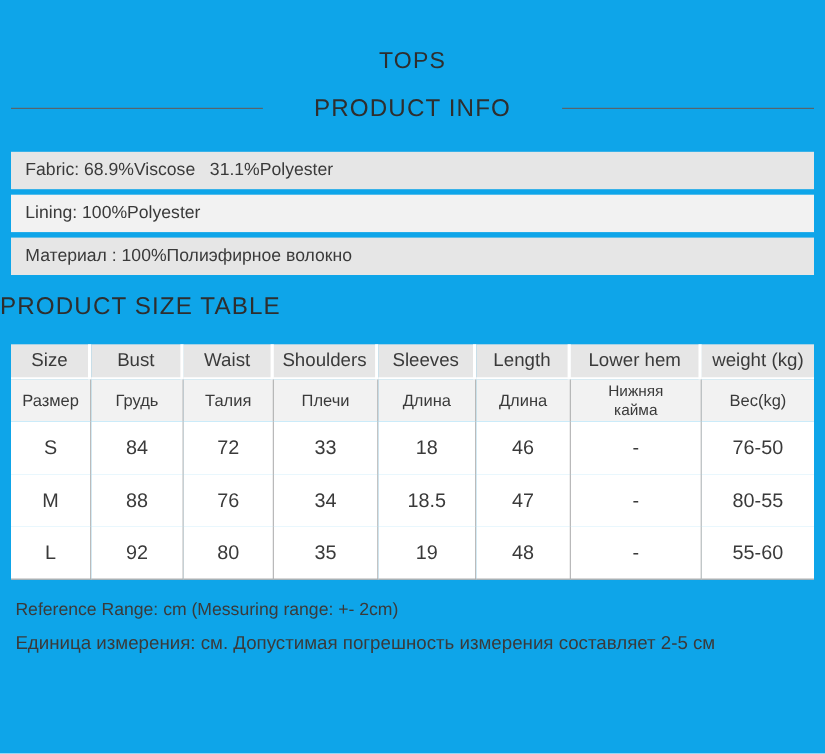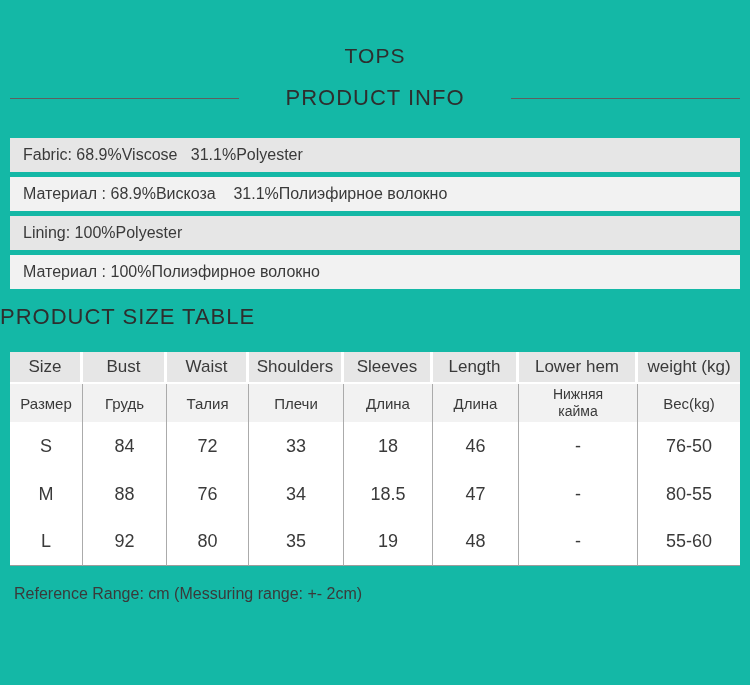--- a/index.html
+++ b/index.html
@@ -16,21 +16,21 @@
     width: 750px;
     background: #ffffff;
     font-family: "Liberation Sans", "DejaVu Sans", sans-serif;
     color: var(--text);
   }
   .page {
     position: relative;
     width: 750px;
     height: 685px;
     overflow: hidden;
-    background: #14b8a6;
+    background: #0ea5e9;
   }
   .page-title {
     margin-top: 44px;
     text-align: center;
     font-size: 21px;
     line-height: 24px;
     letter-spacing: 1px;
     color: var(--heading);
   }
   .info-heading-row {
@@ -130,21 +130,20 @@
   <div class="page-title">TOPS</div>
 
   <div class="info-heading-row">
     <div class="divider-line"></div>
     <div class="section-heading">PRODUCT INFO</div>
     <div class="divider-line"></div>
   </div>
 
   <div class="fabric-list">
     <div class="fabric-row">Fabric: 68.9%Viscose   31.1%Polyester</div>
-    <div class="fabric-row">Материал : 68.9%Вискоза    31.1%Полиэфирное волокно</div>
     <div class="fabric-row">Lining: 100%Polyester</div>
     <div class="fabric-row">Материал : 100%Полиэфирное волокно</div>
   </div>
 
   <div class="size-heading-row">
     <span class="section-heading">PRODUCT SIZE TABLE</span>
   </div>
 
   <table class="size-table">
     <colgroup>
@@ -207,14 +206,15 @@
         <td>35</td>
         <td>19</td>
         <td>48</td>
         <td>-</td>
         <td>55-60</td>
       </tr>
     </tbody>
   </table>
 
   <div class="footer-note-1">Reference Range: cm (Messuring range: +- 2cm)</div>
+  <div class="footer-note-2">Единица измерения: см. Допустимая погрешность измерения составляет 2-5 см</div>
 
 </div>
 
 </body></html>

